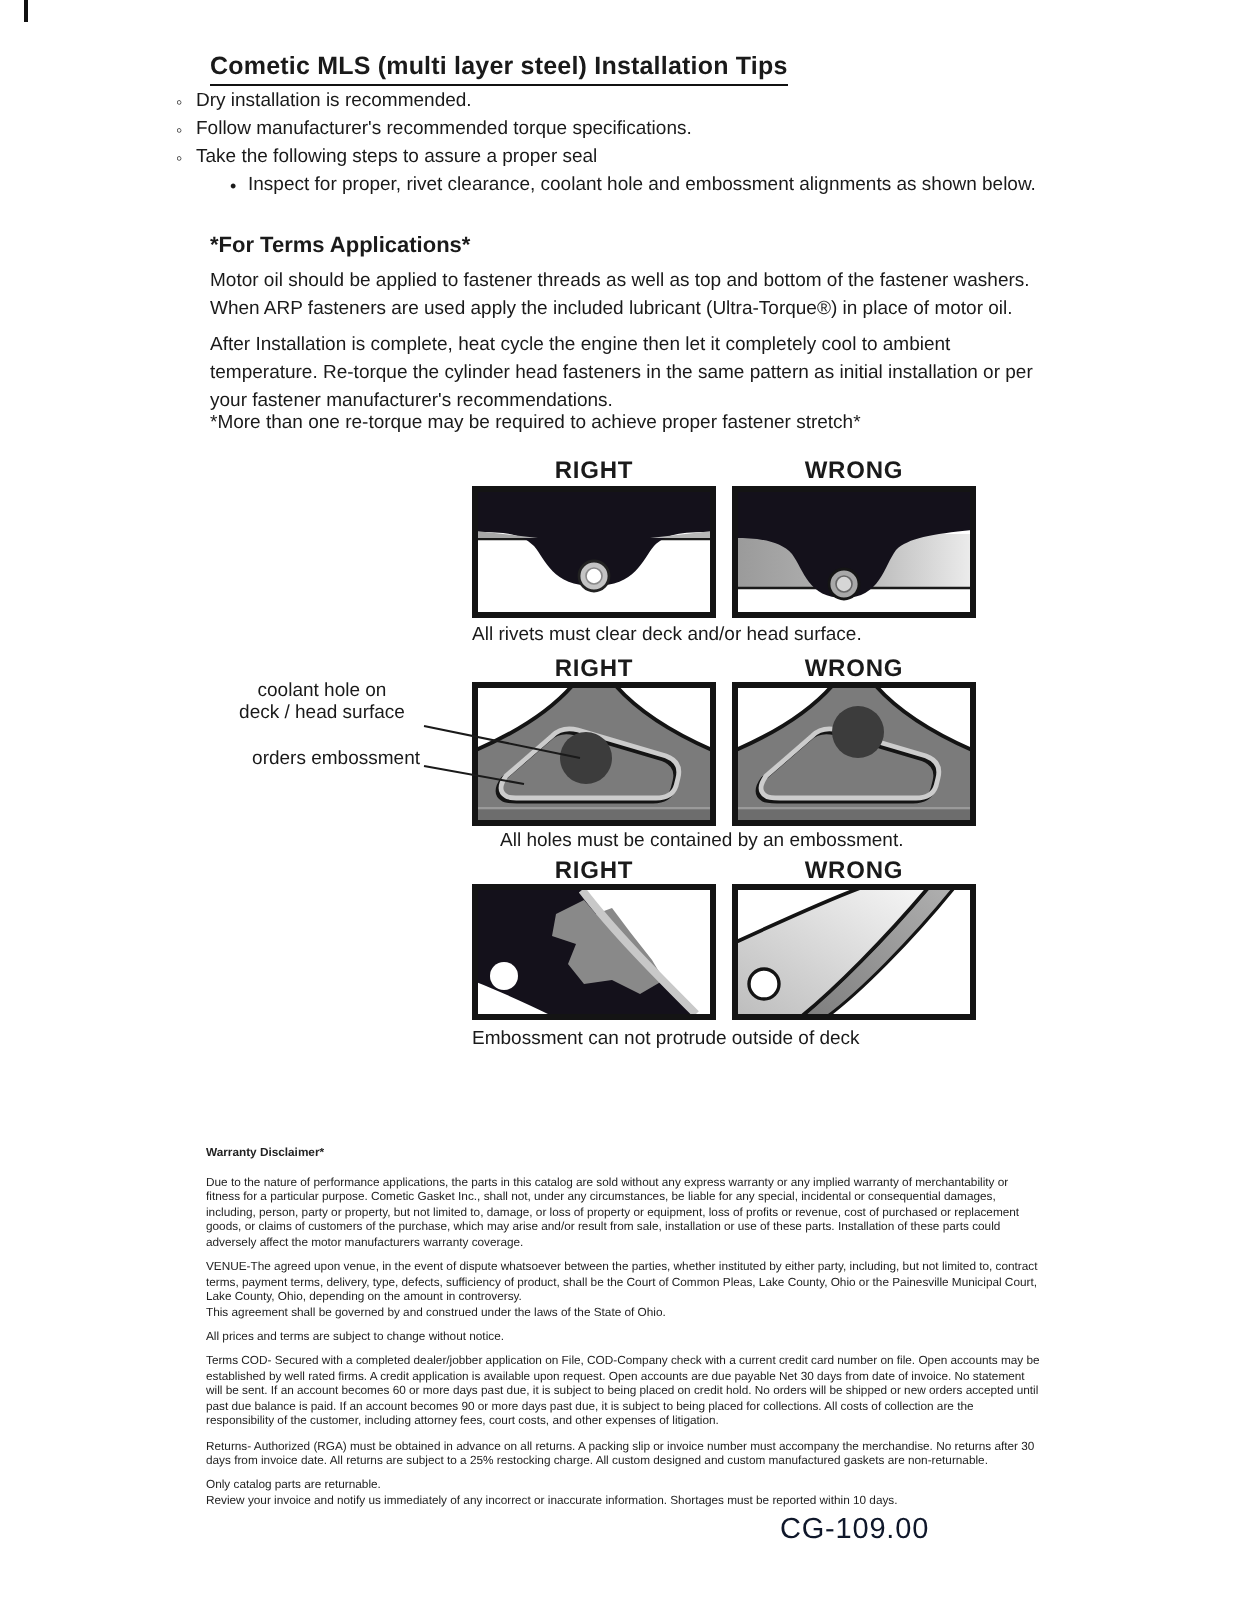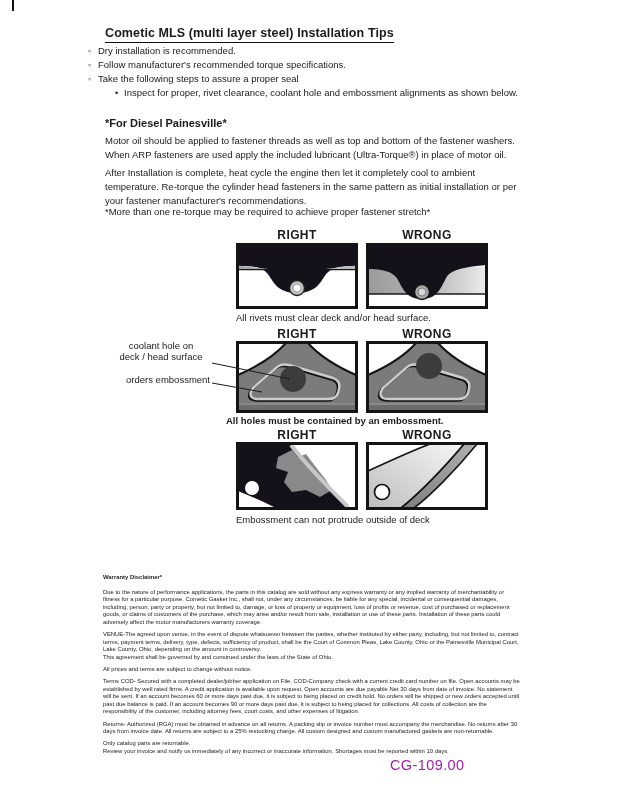--- a/index.html
+++ b/index.html
@@ -17,50 +17,50 @@
   .b2::before{content:"•";position:absolute;left:0;top:0;font-size:9px;}
   .diesel-heading{left:105px;top:117px;font-size:11px;font-weight:bold;}
   .para1{left:105px;top:134px;width:424px;}
   .para2{left:105px;top:166px;width:424px;}
   .note{left:105px;top:205px;width:424px;}
   .rw-label{width:122px;text-align:center;font-size:12px;font-weight:bold;letter-spacing:.4px;}
   .r1l{top:228px;} .r2l{top:327px;} .r3l{top:428px;}
   .cright{left:236px;} .cwrong{left:366px;}
   .caption{font-size:9.5px;line-height:12px;}
   .caption1{left:236px;top:312px;width:280px;}
-  .caption2{left:226px;top:415px;width:280px;font-weight:bold;}
+  .caption2{left:250px;top:415px;width:280px;}
   .caption3{left:236px;top:514px;width:240px;}
   .diag{position:absolute;width:122px;display:block;}
   .d-r1{top:243px;height:66px;} .d-r2{top:341px;height:72px;} .d-r3{top:442px;height:68px;}
   .lbl-left{font-size:9.5px;line-height:10.5px;text-align:right;width:98px;left:112px;}
   .lbl1{top:341px;text-align:center;} .lbl2{top:375px;}
   .leader-svg{left:110px;top:336px;}
   .legal{left:103px;top:574px;width:417px;font-size:5.9px;line-height:7.6px;color:#222;}
   .legal p{margin:0 0 4.5px 0;}
   .legal p.tight{margin-bottom:0;}
   .legal .lheading{font-weight:bold;margin-bottom:7px;}
-  .cg-number{left:390px;top:757px;font-size:14.5px;color:#a21caf;letter-spacing:.4px;}
+  .cg-number{left:390px;top:757px;font-size:14.5px;color:#0f172a;letter-spacing:.4px;}
 </style>
 </head>
 <body>
 
 <div class="page">
 
   <div class="abs cropmark"></div>
 
   <div class="abs title">Cometic MLS (multi layer steel) Installation Tips</div>
 
   <div class="abs bullets body-text">
     <div class="b1">Dry installation is recommended.</div>
     <div class="b1">Follow manufacturer's recommended torque specifications.</div>
     <div class="b1">Take the following steps to assure a proper seal</div>
     <div class="b2">Inspect for proper, rivet clearance, coolant hole and embossment alignments as shown below.</div>
   </div>
 
-  <div class="abs diesel-heading">*For Diesel Painesville*</div>
+  <div class="abs diesel-heading">*For Terms Applications*</div>
   <div class="abs para1 body-text">Motor oil should be applied to fastener threads as well as top and bottom of the fastener washers. When ARP fasteners are used apply the included lubricant (Ultra-Torque®) in place of motor oil.</div>
   <div class="abs para2 body-text">After Installation is complete, heat cycle the engine then let it completely cool to ambient temperature. Re-torque the cylinder head fasteners in the same pattern as initial installation or per your fastener manufacturer's recommendations.</div>
   <div class="abs note body-text">*More than one re-torque may be required to achieve proper fastener stretch*</div>
 
   <div class="abs rw-label r1l cright">RIGHT</div>
   <div class="abs rw-label r1l cwrong">WRONG</div>
 
   <svg class="diag d-r1 cright" viewBox="0 0 122 66">
     <rect x="0" y="0" width="122" height="66" fill="#ffffff"></rect>
     <line x1="2" y1="26.5" x2="120" y2="26.5" stroke="#1a1a1a" stroke-width="1.3"></line>

